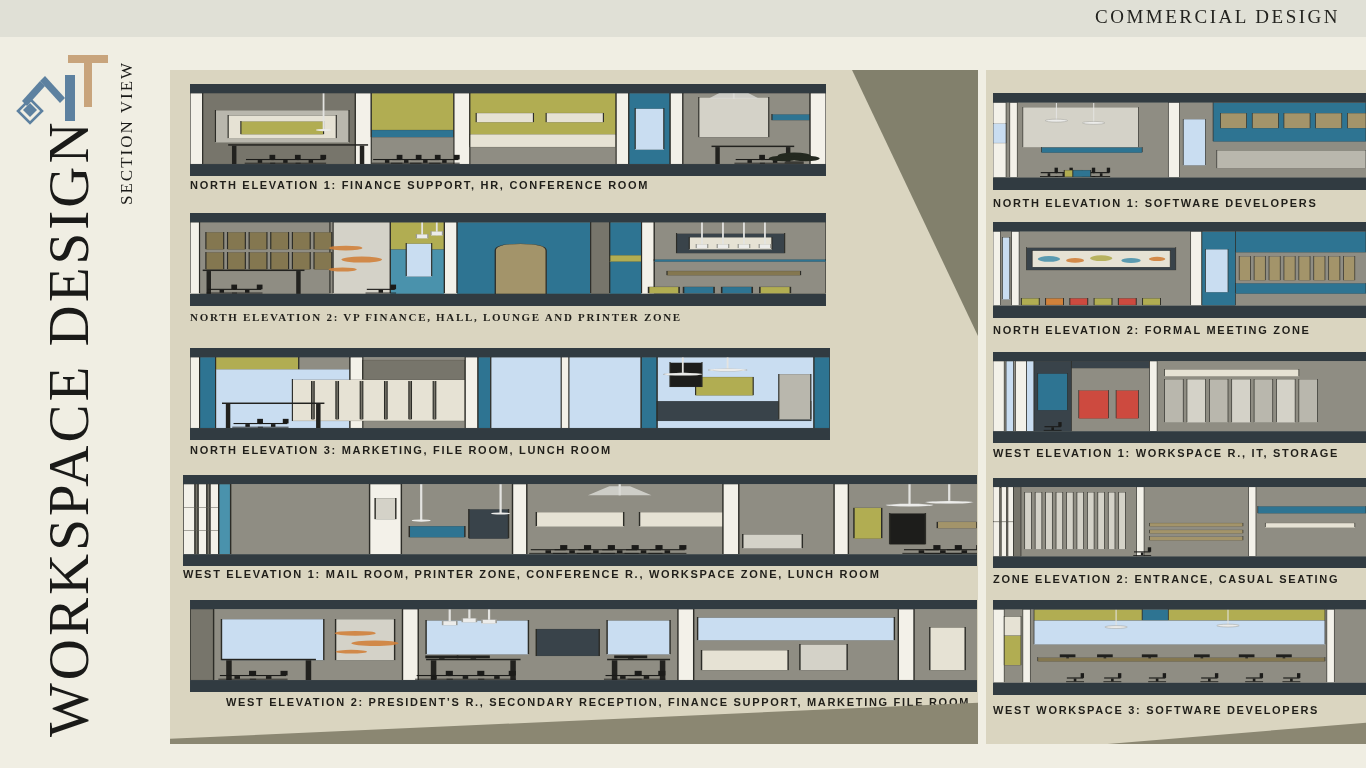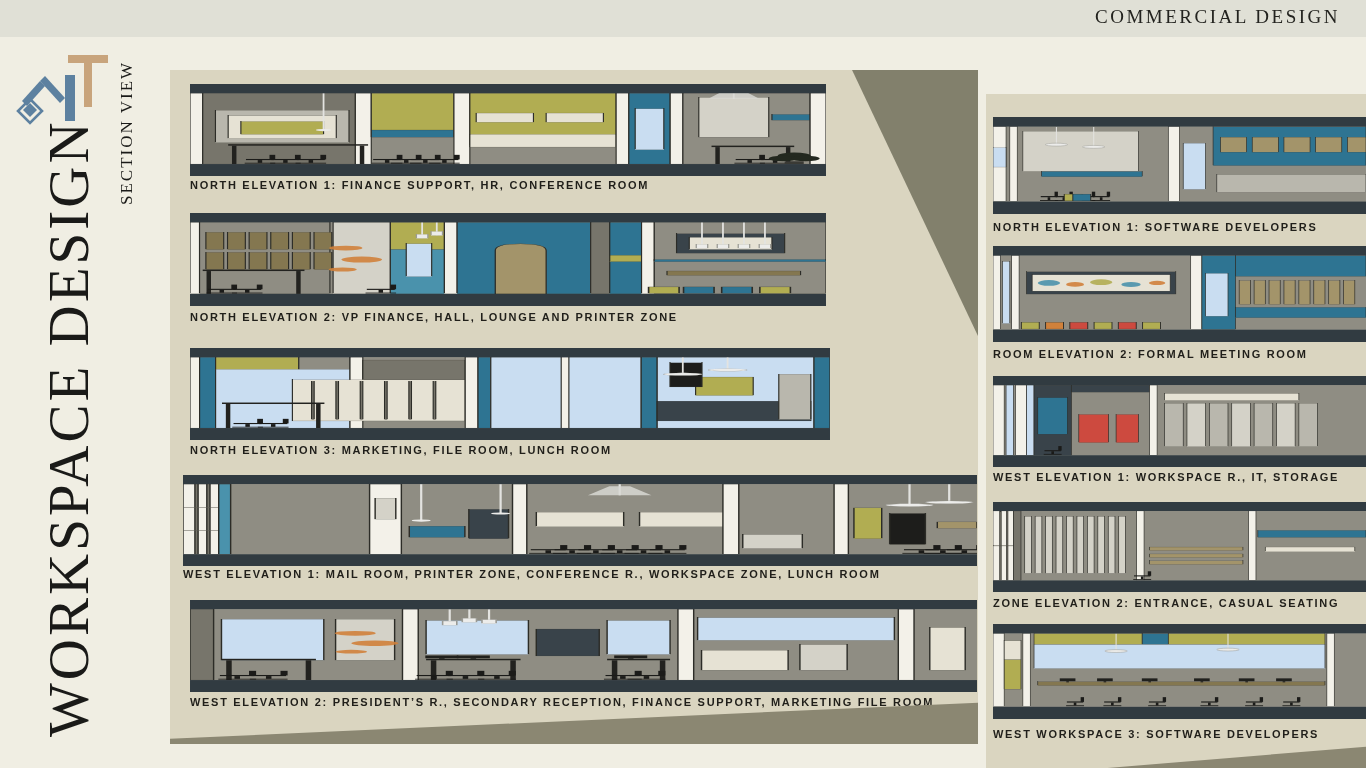--- a/index.html
+++ b/index.html
@@ -9,21 +9,21 @@
   .header-title{position:absolute;top:6px;right:26px;font-family:"Liberation Serif",serif;
         font-size:19px;letter-spacing:2.5px;color:#23231f;}
   .left-rail{position:absolute;left:0;top:37px;width:170px;bottom:0;}
   .logo{position:absolute;left:14px;top:12px;width:104px;height:84px;}
   .vtext{position:absolute;transform:rotate(-90deg);transform-origin:left top;white-space:nowrap;
         font-family:"Liberation Serif",serif;color:#1a1a18;}
   .title-v{font-size:57px;letter-spacing:3px;left:36px;top:700px;}
   .subtitle-v{font-size:17px;letter-spacing:2px;left:117px;top:168px;}
   .panel{position:absolute;background:#dad5c0;}
   .panel-left{left:170px;top:70px;width:808px;height:674px;}
-  .panel-right{left:986px;top:70px;width:380px;height:674px;margin-top:24px;}
+  .panel-right{left:986px;top:70px;width:380px;height:674px;}
   .wedge-top{position:absolute;top:0;right:0;width:134px;height:266px;background:#82806c;
         clip-path:polygon(6% 0,100% 0,100% 100%);}
   .wedge-bottom{position:absolute;left:0;bottom:0;width:100%;height:44px;background:#8b8772;
         clip-path:polygon(0 88%,100% 6%,100% 100%,0 100%);}
   .wedge-bottom-r{position:absolute;left:0;bottom:0;width:100%;height:26px;background:#8b8772;
         clip-path:polygon(32% 100%,100% 18%,100% 100%);}
   .elevation{position:absolute;margin:0;}
   .elevation svg{width:100%;height:100%;display:block;}
   .elev-label{position:absolute;font-weight:bold;font-size:11px;letter-spacing:1.7px;
         color:#201f1a;line-height:1.3;white-space:nowrap;overflow:hidden;}
@@ -197,21 +197,21 @@
             <rect x="29.65" y="82.7" width="0.7" height="3" fill="#1b1b19"></rect>
             <rect x="27.6" y="85.6" width="4.8" height="0.9" fill="#1b1b19"></rect>
             <rect x="72.1" y="79.5" width="4.8" height="7" fill="#b1ad52" stroke="#2c2c27" stroke-width="0.25"></rect>
             <rect x="77.6" y="79.5" width="4.8" height="7" fill="#2e7492" stroke="#2c2c27" stroke-width="0.25"></rect>
             <rect x="83.6" y="79.5" width="4.8" height="7" fill="#2e7492" stroke="#2c2c27" stroke-width="0.25"></rect>
             <rect x="89.6" y="79.5" width="4.8" height="7" fill="#b1ad52" stroke="#2c2c27" stroke-width="0.25"></rect>
             <rect x="0" y="0" width="100" height="10" fill="#313b41"></rect>
             <rect x="0" y="87" width="100" height="13" fill="#313b41"></rect>
           </svg>
         </figure>
-        <div class="elev-label" style="left: 20px; top: 240px; width: 640px;">NORTH ELEVATION 2: VP FINANCE, HALL, LOUNGE AND PRINTER ZONE</div>
+        <div class="elev-label" style="left: 20px; top: 240px; width: 640px; font-family: Liberation Serif, serif;">NORTH ELEVATION 2: VP FINANCE, HALL, LOUNGE AND PRINTER ZONE</div>
         <figure class="elevation" style="left: 20px; top: 278px; width: 640px; height: 92px;">
           <svg viewBox="0 0 100 100" preserveAspectRatio="none">
             <rect x="0" y="10" width="100" height="77" fill="#8f8d83"></rect>
             <rect x="0" y="10" width="1.5" height="77" fill="#f3f1e9" stroke="#2c2c27" stroke-width="0.18"></rect>
             <rect x="1.5" y="10" width="2.5" height="77" fill="#2e7492" stroke="#2c2c27" stroke-width="0.18"></rect>
             <rect x="4" y="10" width="21" height="77" fill="#c9ddf1" stroke="#2c2c27" stroke-width="0.18"></rect>
             <rect x="4" y="10" width="13" height="13.09" fill="#b1ad52" stroke="#2c2c27" stroke-width="0.18"></rect>
             <rect x="17" y="10" width="8" height="13.09" fill="#8f8d83" stroke="#2c2c27" stroke-width="0.18"></rect>
             <rect x="25" y="10" width="2" height="77" fill="#f3f1e9" stroke="#2c2c27" stroke-width="0.18"></rect>
             <rect x="27" y="13.08" width="16" height="21.560000000000002" fill="#77756b" stroke="#2c2c27" stroke-width="0.18"></rect>
@@ -391,21 +391,21 @@
             <rect x="54.65" y="82.7" width="0.7" height="3" fill="#1b1b19"></rect>
             <rect x="52.6" y="85.6" width="4.8" height="0.9" fill="#1b1b19"></rect>
             <rect x="55.8" y="81.5" width="4.4" height="1.2" fill="#1b1b19"></rect>
             <rect x="59.5" y="77" width="0.9" height="5" fill="#1b1b19"></rect>
             <rect x="57.65" y="82.7" width="0.7" height="3" fill="#1b1b19"></rect>
             <rect x="55.6" y="85.6" width="4.8" height="0.9" fill="#1b1b19"></rect>
             <rect x="0" y="0" width="100" height="10" fill="#313b41"></rect>
             <rect x="0" y="87" width="100" height="13" fill="#313b41"></rect>
           </svg>
         </figure>
-        <div class="elev-label wrap" style="left: 20px; top: 625px; width: 780px;">WEST ELEVATION 2: PRESIDENT’S R., SECONDARY RECEPTION, FINANCE SUPPORT, MARKETING FILE ROOM</div>
+        <div class="elev-label wrap" style="left: 20px; top: 625px; width: 780px; text-align: right;">WEST ELEVATION 2: PRESIDENT’S R., SECONDARY RECEPTION, FINANCE SUPPORT, MARKETING FILE ROOM</div>
       </div>
     <div class="wedge-bottom"></div>
   </div>
 
   <div class="panel panel-right">
     <div id="right-rows">
         <figure class="elevation" style="left: 7px; top: 23px; width: 373px; height: 97px;">
           <svg viewBox="0 0 100 100" preserveAspectRatio="none">
             <rect x="0" y="10" width="100" height="77" fill="#8f8d83"></rect>
             <rect x="0" y="10" width="3.5" height="77" fill="#f3f1e9" stroke="#2c2c27" stroke-width="0.18"></rect>
@@ -478,21 +478,21 @@
             <rect x="7.6" y="79.5" width="4.8" height="7" fill="#b1ad52" stroke="#2c2c27" stroke-width="0.25"></rect>
             <rect x="14.1" y="79.5" width="4.8" height="7" fill="#d0813b" stroke="#2c2c27" stroke-width="0.25"></rect>
             <rect x="20.6" y="79.5" width="4.8" height="7" fill="#cd4a3f" stroke="#2c2c27" stroke-width="0.25"></rect>
             <rect x="27.1" y="79.5" width="4.8" height="7" fill="#b1ad52" stroke="#2c2c27" stroke-width="0.25"></rect>
             <rect x="33.6" y="79.5" width="4.8" height="7" fill="#cd4a3f" stroke="#2c2c27" stroke-width="0.25"></rect>
             <rect x="40.1" y="79.5" width="4.8" height="7" fill="#b1ad52" stroke="#2c2c27" stroke-width="0.25"></rect>
             <rect x="0" y="0" width="100" height="10" fill="#313b41"></rect>
             <rect x="0" y="87" width="100" height="13" fill="#313b41"></rect>
           </svg>
         </figure>
-        <div class="elev-label" style="left: 7px; top: 253px; width: 373px;">ROOM ELEVATION 2: FORMAL MEETING ROOM</div>
+        <div class="elev-label" style="left: 7px; top: 253px; width: 373px;">NORTH ELEVATION 2: FORMAL MEETING ZONE</div>
         <figure class="elevation" style="left: 7px; top: 282px; width: 373px; height: 91px;">
           <svg viewBox="0 0 100 100" preserveAspectRatio="none">
             <rect x="0" y="10" width="100" height="77" fill="#8f8d83"></rect>
             <rect x="0" y="10" width="3" height="77" fill="#f3f1e9" stroke="#2c2c27" stroke-width="0.18"></rect>
             <rect x="3.5" y="10" width="2" height="77" fill="#c9ddf1" stroke="#2c2c27" stroke-width="0.18"></rect>
             <rect x="6" y="10" width="3" height="77" fill="#f3f1e9" stroke="#2c2c27" stroke-width="0.18"></rect>
             <rect x="9" y="10" width="2" height="77" fill="#c9ddf1" stroke="#2c2c27" stroke-width="0.18"></rect>
             <rect x="11" y="10" width="10" height="77" fill="#39434a" stroke="#2c2c27" stroke-width="0.18"></rect>
             <rect x="12" y="23.86" width="8" height="40.04" fill="#2e7492" stroke="#2c2c27" stroke-width="0.18"></rect>
             <rect x="21" y="10" width="21" height="7.7" fill="#39434a" stroke="#2c2c27" stroke-width="0.18"></rect>

